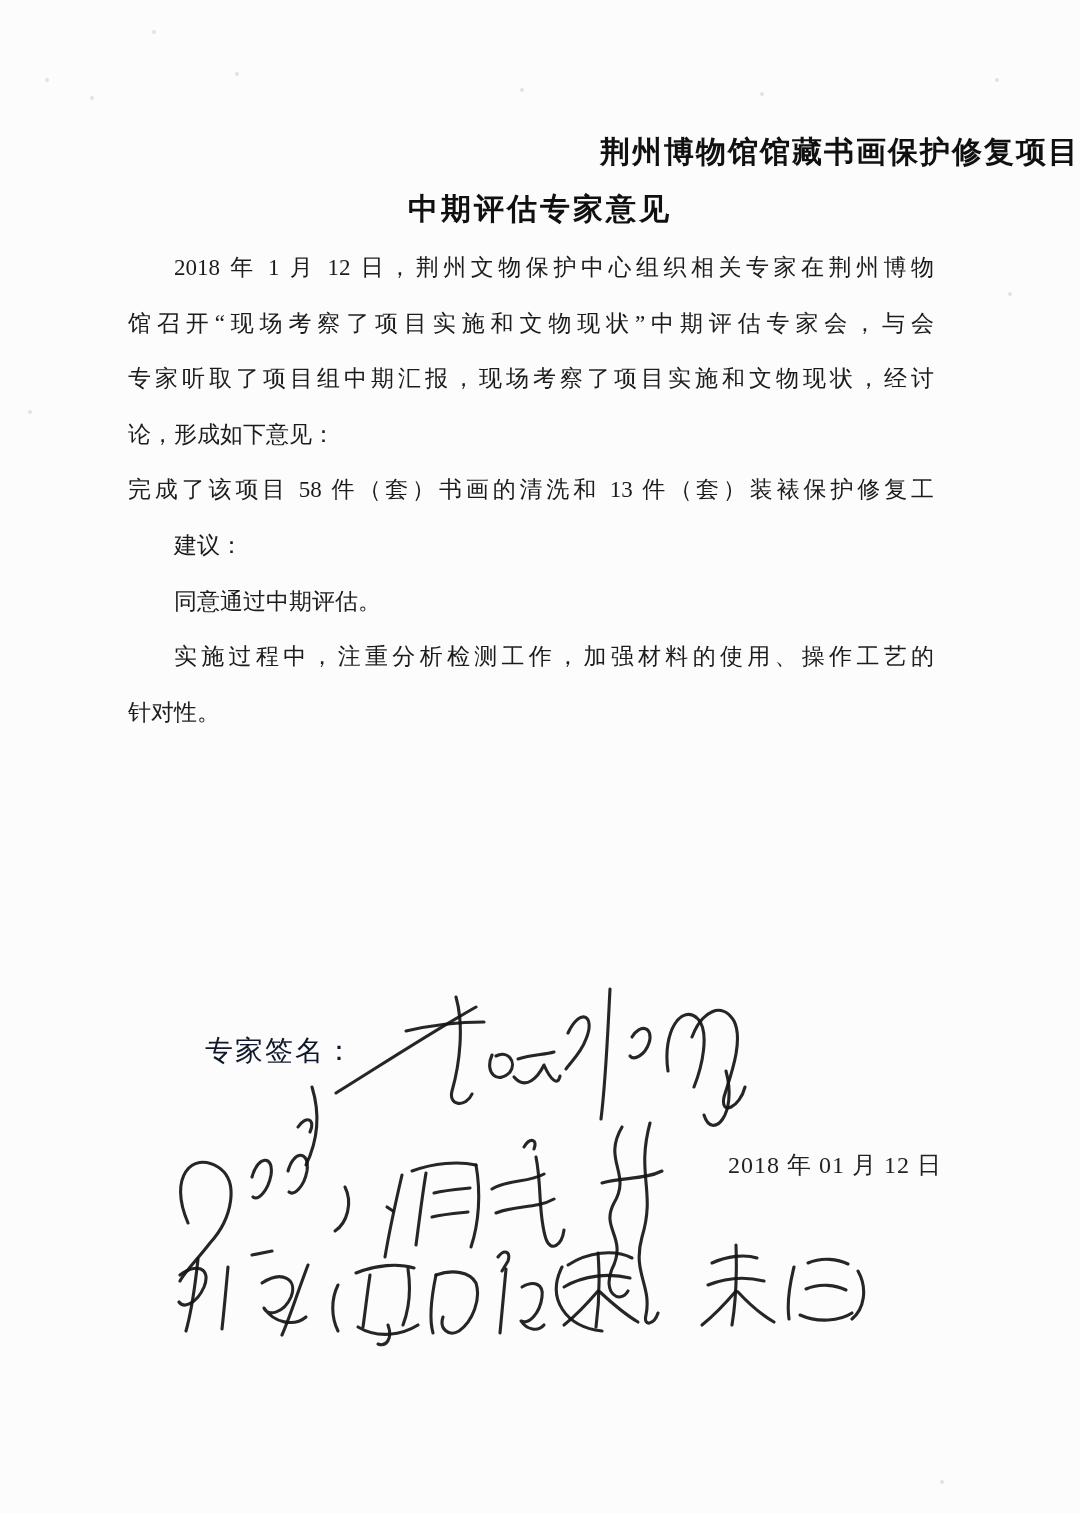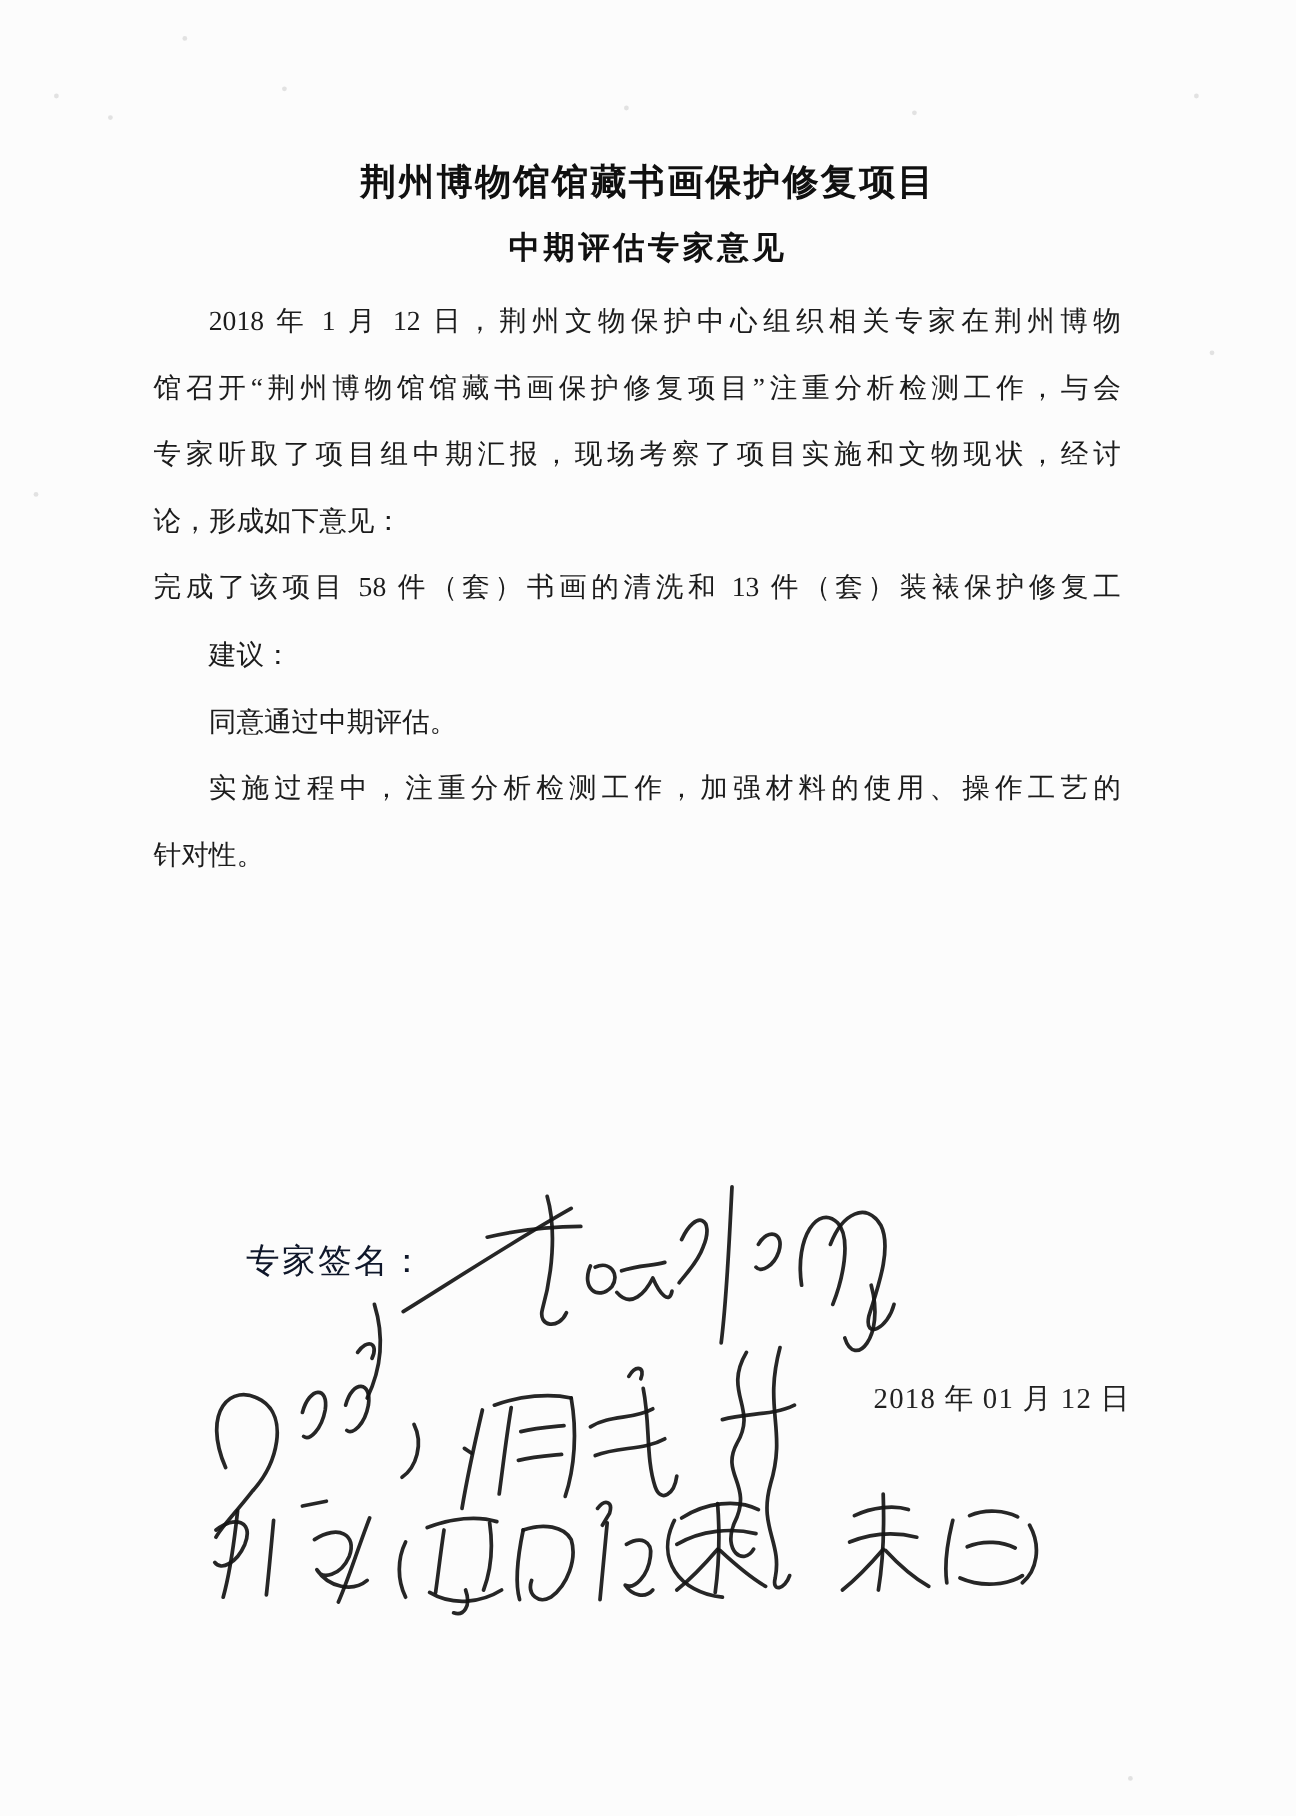--- a/index.html
+++ b/index.html
@@ -4,22 +4,22 @@
 <style>
   html,body{margin:0;padding:0;background:#ffffff;}
   .page{
     position:relative;width:1080px;height:1513px;background:#fcfcfc;
     font-family:"Liberation Serif","DejaVu Serif",serif;color:#1e1e1e;overflow:hidden;
   }
   .title{
     position:absolute;left:0;width:100%;text-align:center;
     font-family:"Liberation Sans","DejaVu Sans",sans-serif;font-weight:bold;color:#101010;
   }
-  .title1{top:132px;font-size:30px;letter-spacing:2px;}
-  .title2{top:189px;font-size:26px;letter-spacing:3px;}
+  .title1{top:132px;font-size:30px;letter-spacing:2px;text-align:right;}
+  .title2{top:189px;font-size:30px;letter-spacing:3px;}
   .body-text{position:absolute;left:128px;top:240px;width:806px;}
   .bline{height:55.6px;line-height:55.6px;font-size:23px;color:#1c1c1c;}
   .j{text-align:justify;text-align-last:justify;}
   .ind{text-indent:2em;}
   .sig-label{position:absolute;left:205px;top:1032px;font-size:28px;letter-spacing:2px;color:#0f172a;}
   .date{position:absolute;left:728px;top:1149px;font-size:24px;letter-spacing:1px;color:#222;}
   .sigs{position:absolute;left:140px;top:975px;}
   .sigs path{fill:none;stroke:#141414;stroke-width:3.1;stroke-linecap:round;stroke-linejoin:round;opacity:.92;}
   .speck{position:absolute;width:4px;height:4px;border-radius:50%;background:#e2e2e2;}
 </style>
@@ -37,21 +37,21 @@
   <span class="speck" style="left:995px;top:78px"></span>
   <span class="speck" style="left:1008px;top:292px"></span>
   <span class="speck" style="left:28px;top:410px"></span>
   <span class="speck" style="left:940px;top:1480px"></span>
 
   <div class="title title1">荆州博物馆馆藏书画保护修复项目</div>
   <div class="title title2">中期评估专家意见</div>
 
   <div class="body-text">
     <div class="bline j ind">2018 年 1 月 12 日，荆州文物保护中心组织相关专家在荆州博物</div>
-    <div class="bline j">馆召开“荆州博物馆馆藏书画保护修复项目”注重分析检测工作，与会</div>
+    <div class="bline j">馆召开“现场考察了项目实施和文物现状”中期评估专家会，与会</div>
     <div class="bline j">专家听取了项目组中期汇报，现场考察了项目实施和文物现状，经讨</div>
     <div class="bline">论，形成如下意见：</div>
     <div class="bline j">完成了该项目 58 件（套）书画的清洗和 13 件（套）装裱保护修复工</div>
     <div class="bline ind">建议：</div>
     <div class="bline ind">同意通过中期评估。</div>
     <div class="bline j ind">实施过程中，注重分析检测工作，加强材料的使用、操作工艺的</div>
     <div class="bline">针对性。</div>
   </div>
 
   <div class="sig-label">专家签名：</div>

